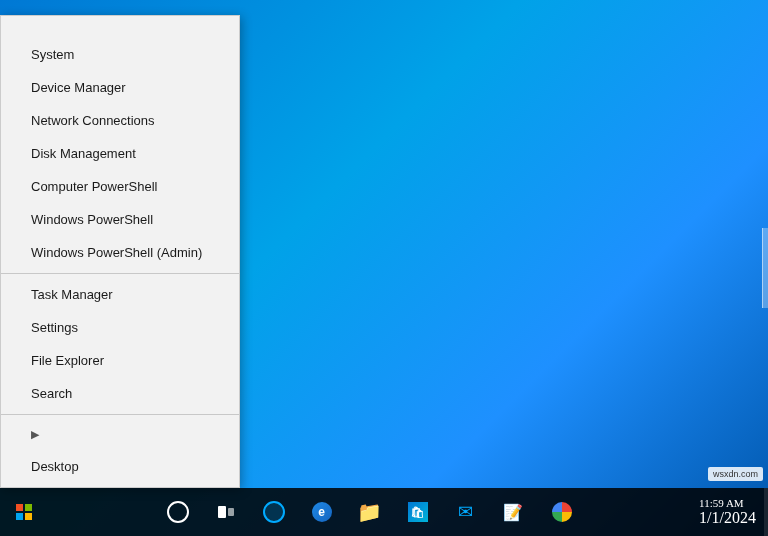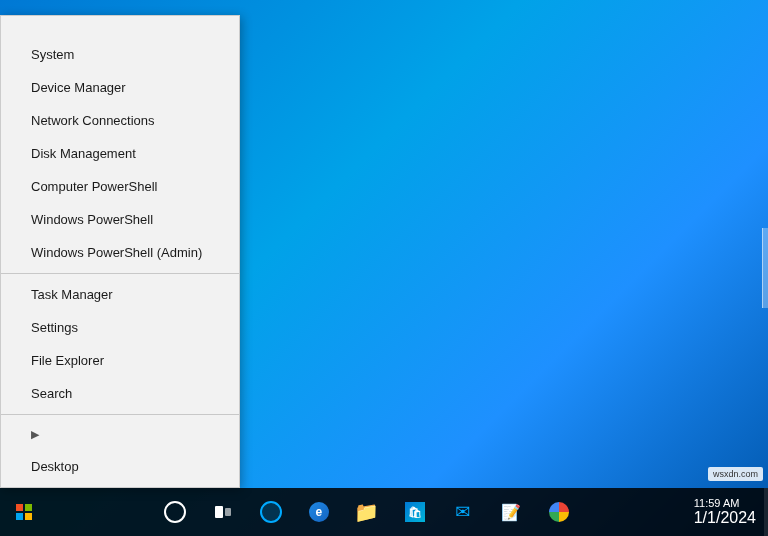--- a/index.html
+++ b/index.html
@@ -306,19 +306,19 @@
       <div class="taskbar-icon-btn">
         <span style="color:#ffd700; font-size:16px;">📝</span>
       </div>
 
       <div class="taskbar-icon-btn">
         <div class="chrome-icon"></div>
       </div>
     </div>
 
     <div class="tray-area">
-      <span style="color:white; font-size:11px;">11:59 AM<br><span style="font-size:16px;">1/1/2024</span></span>
+      <span style="color:white; font-size:11px;font-family:Liberation Serif, serif;">11:59 AM<br><span style="font-size:16px;">1/1/2024</span></span>
     </div>
 
     <div style="width:4px; height:48px; background:rgba(255,255,255,0.1); cursor:pointer;"></div>
   </div>
 
 </div>
 
 </body></html>

